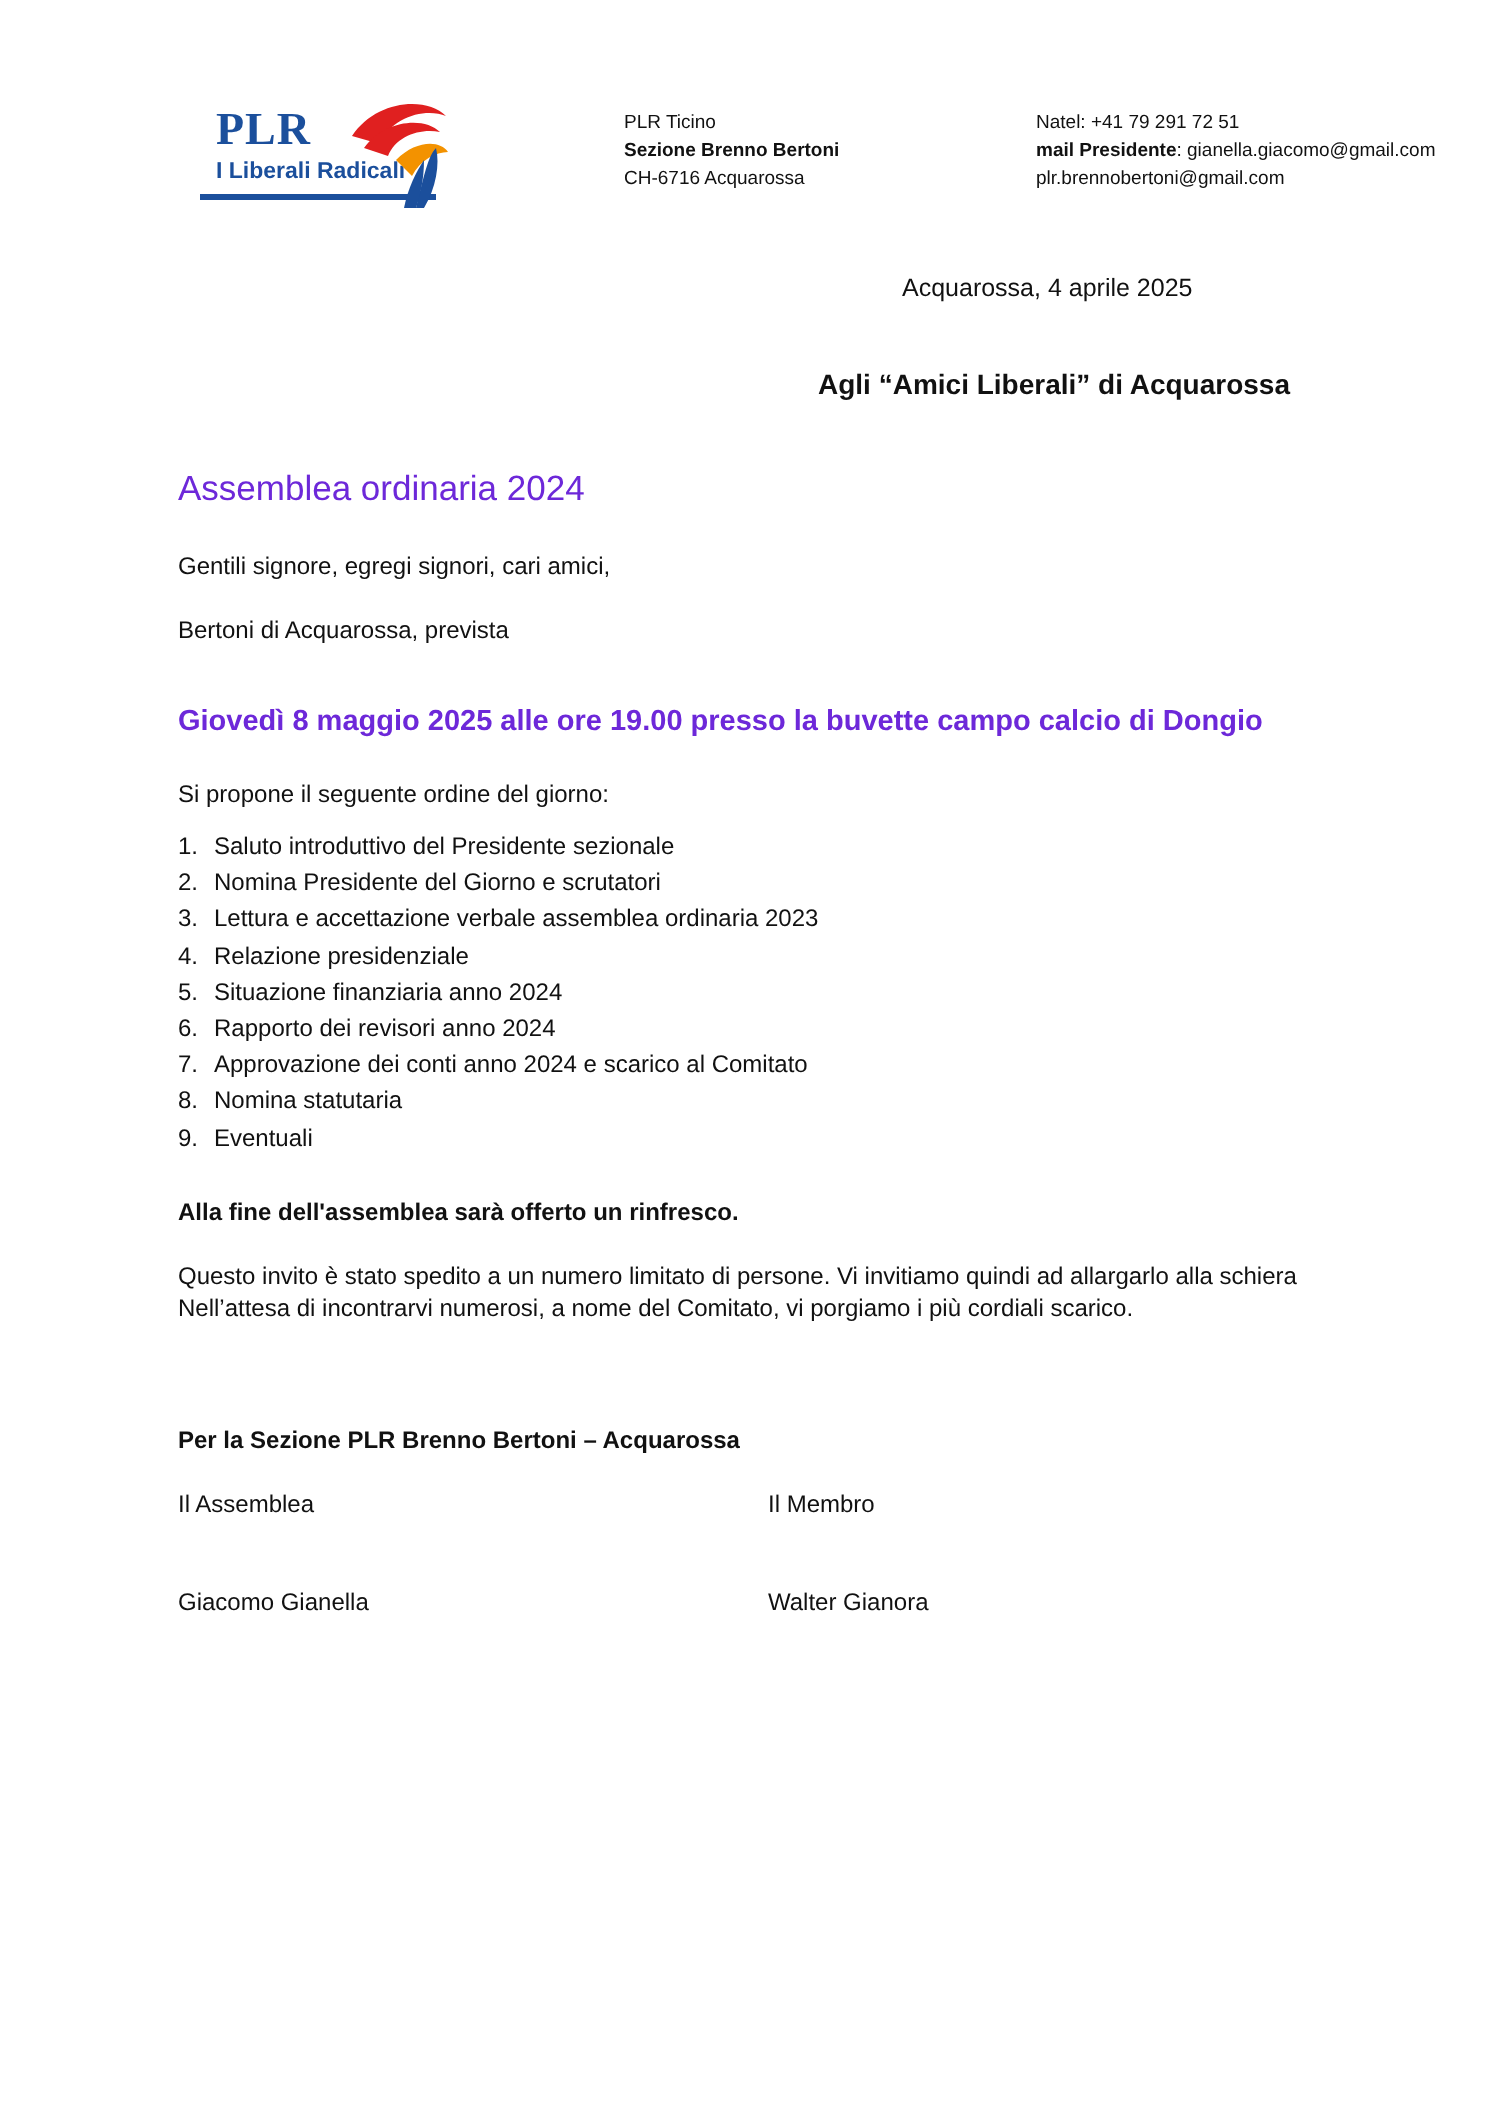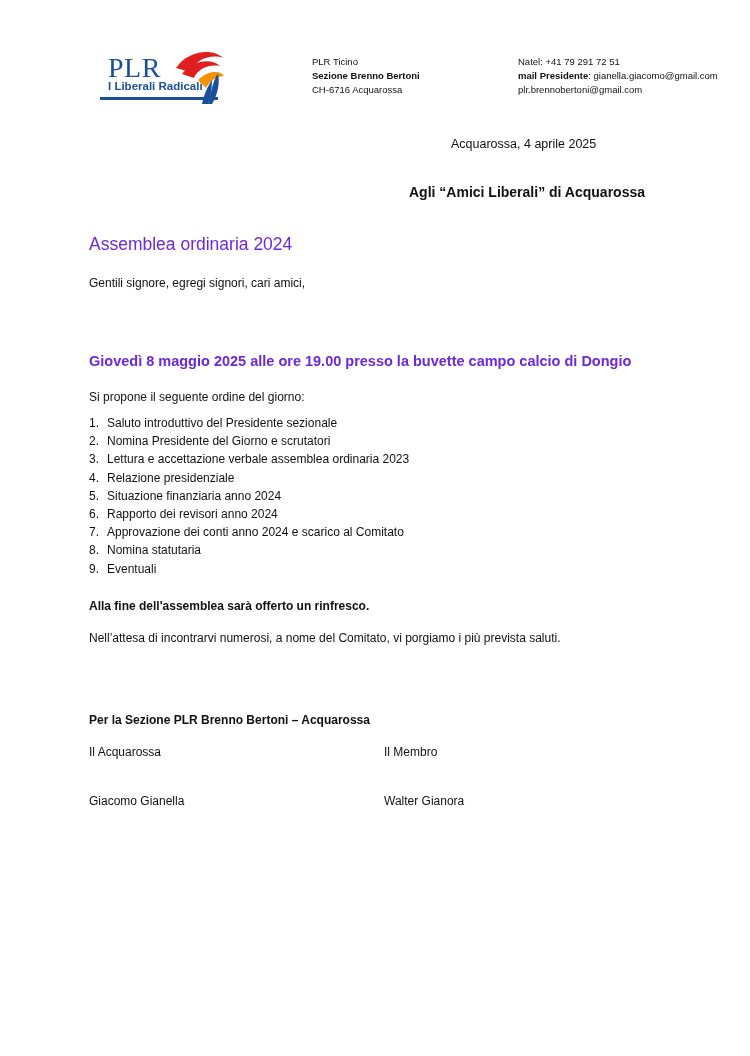--- a/index.html
+++ b/index.html
@@ -1,21 +1,21 @@
 <!DOCTYPE html>
 <html><head>
 <meta charset="utf-8">
 <style>
   html, body { margin:0; padding:0; background:#ffffff; }
   body { width:750px; height:1056px; position:relative; overflow:hidden;
          font-family:"Liberation Sans", sans-serif; color:#111; }
   .abs { position:absolute; }
   .logo { left:100px; top:48px; width:130px; height:60px; }
   .logo-plr { position:absolute; left:8px; top:4px; font-family:"Liberation Serif", serif;
-              font-weight:normal; font-size:28px; color:#1b4f9c; letter-spacing:0.5px; }
+              font-weight:bold; font-size:23px; color:#1b4f9c; letter-spacing:0.5px; }
   .logo-sub { position:absolute; left:8px; top:32px; font-weight:bold; font-size:11.5px; color:#1b4f9c; }
   .logo-bar { position:absolute; left:0; top:49px; width:118px; height:3px; background:#1b4f9c; }
   .logo-flame { position:absolute; left:68px; top:0px; width:60px; height:58px; }
   .hdr { font-size:9.5px; line-height:14px; color:#111; }
   .hdr b { font-weight:bold; }
   .date { left:451px; top:137px; font-size:12.5px; }
   .recip { left:409px; top:184px; font-size:14px; font-weight:bold; }
   .title { left:89px; top:234px; font-size:17.5px; color:#6d28d9; }
   .p { left:89px; font-size:12px; line-height:16px; width:580px; }
   .event { left:89px; top:353px; font-size:14.5px; font-weight:bold; color:#6d28d9; }
@@ -54,20 +54,21 @@
   <div><b>mail Presidente</b><span>: gianella.giacomo@gmail.com</span></div>
   <div>plr.brennobertoni@gmail.com</div>
 </div>
 
 <div class="abs date">Acquarossa, 4 aprile 2025</div>
 <div class="abs recip">Agli “Amici Liberali” di Acquarossa</div>
 <div class="abs title">Assemblea ordinaria 2024</div>
 
 <div class="abs p" style="top:275px;">Gentili signore, egregi signori, cari amici,</div>
 <div class="abs p" style="top:307px;">
+  <div>Bertoni di Acquarossa, prevista</div>
 </div>
 
 <div class="abs event">Giovedì 8 maggio 2025 alle ore 19.00 presso la buvette campo calcio di Dongio</div>
 
 <div class="abs p" style="top:389px;">Si propone il seguente ordine del giorno:</div>
 
 <div class="abs agenda">
   <div class="item">
       <span class="num">1.</span>
       <span>Saluto introduttivo del Presidente sezionale</span>
@@ -102,20 +103,21 @@
     </div>
   <div class="item">
       <span class="num">9.</span>
       <span>Eventuali</span>
     </div>
 </div>
 
 <div class="abs p bold" style="top:598px;">Alla fine dell'assemblea sarà offerto un rinfresco.</div>
 
 <div class="abs p" style="top:630px;">
-  <div>Nell’attesa di incontrarvi numerosi, a nome del Comitato, vi porgiamo i più prevista saluti.</div>
+  <div>Questo invito è stato spedito a un numero limitato di persone. Vi invitiamo quindi ad allargarlo alla schiera</div>
+  <div>Nell’attesa di incontrarvi numerosi, a nome del Comitato, vi porgiamo i più cordiali scarico.</div>
 </div>
 
 <div class="abs p bold" style="top:712px;">Per la Sezione PLR Brenno Bertoni – Acquarossa</div>
-<div class="abs p" style="top:744px;">Il Acquarossa</div>
+<div class="abs p" style="top:744px;">Il Assemblea</div>
 <div class="abs p" style="top:744px; left:384px; width:200px;">Il Membro</div>
 <div class="abs p" style="top:793px;">Giacomo Gianella</div>
 <div class="abs p" style="top:793px; left:384px; width:200px;">Walter Gianora</div>
 
 </body></html>

